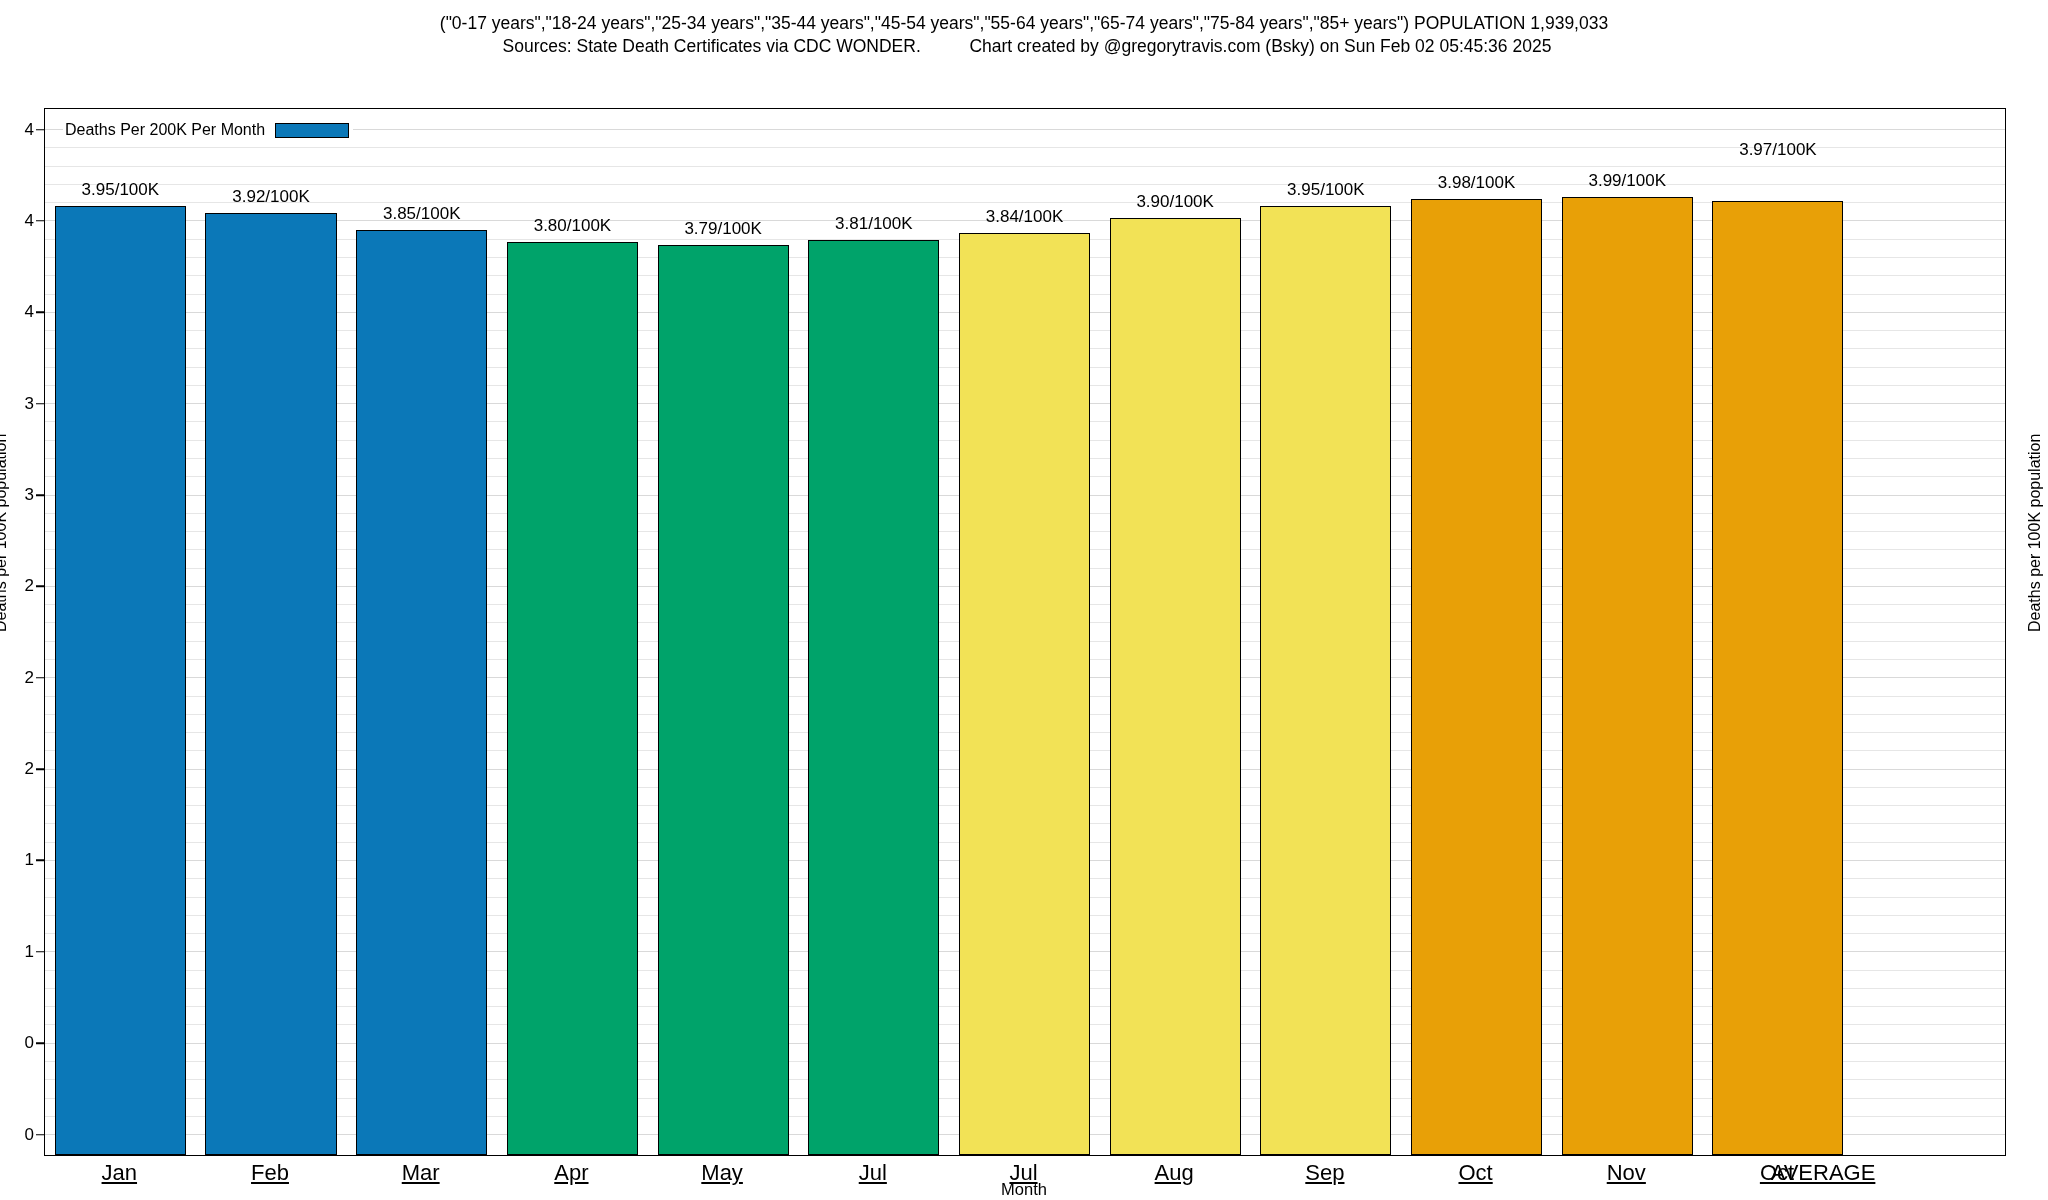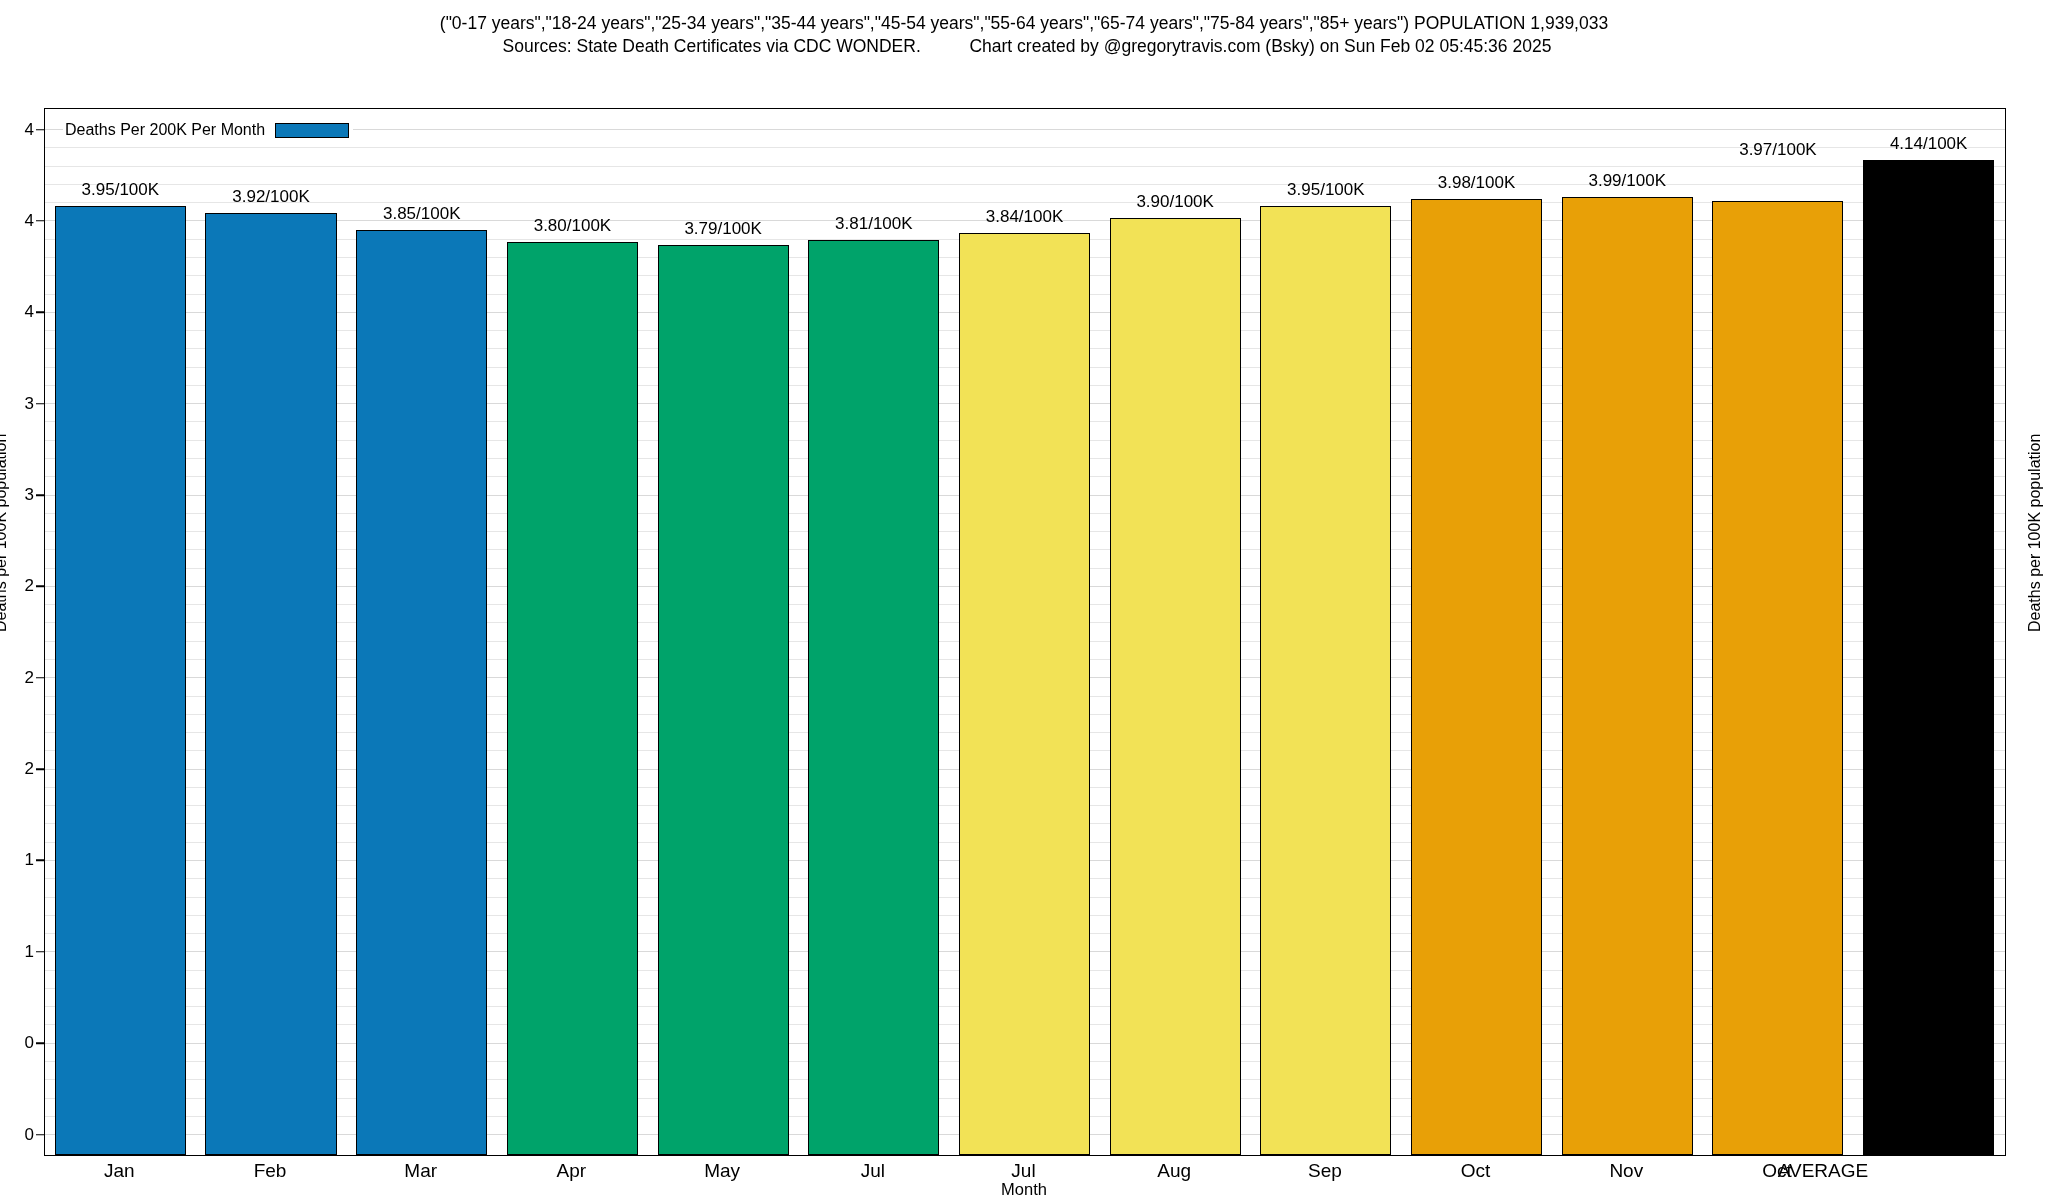--- a/index.html
+++ b/index.html
@@ -162,24 +162,25 @@
   .x-axis {
     position: absolute;
     left: 44px;
     top: 1158px;
     width: 1962px;
     height: 26px;
   }
   .x-tick {
     position: absolute;
     top: 2px;
-    font-size: 19px;
+    font-size: 22px;
     text-align: center;
     transform: translateX(-50%);
     white-space: nowrap;
+    text-decoration: underline;
   }
   .xlabel {
     position: absolute;
     left: 0;
     top: 1180px;
     width: 2048px;
     text-align: center;
     font-size: 16.5px;
   }
 </style>
@@ -323,24 +324,20 @@
           <div class="bar-label" style="bottom: 962.1px;">3.98/100K</div>
         </div>
         <div class="bar-slot" style="left: 1506.9px; width: 150.7px;">
           <div class="bar" title="Nov 3.99/100K" style="height: 958.5px; background: rgb(232, 160, 7);"></div>
           <div class="bar-label" style="bottom: 964.5px;">3.99/100K</div>
         </div>
         <div class="bar-slot" style="left: 1657.6px; width: 150.7px;">
           <div class="bar" title="Dec 3.97/100K" style="height: 953.7px; background: rgb(232, 160, 7);"></div>
           <div class="bar-label" style="bottom: 995px; margin-top: 20px;">3.97/100K</div>
         </div>
-        <div class="bar-slot" style="left: 1808.3px; width: 150.7px;">
-          <div class="bar" title="AVERAGE 4.14/100K" style="height: 994.6px; background: rgb(0, 0, 0);"></div>
-          <div class="bar-label" style="bottom: 1000.6px;">4.14/100K</div>
-        </div>
       </div>
     <div class="legend">
       <span class="legend-label">Deaths Per 200K Per Month</span>
       <span class="legend-swatch" style="background: rgb(11, 120, 184);"></span>
     </div>
   </div>
 
   <div class="x-axis">
       <div class="x-tick" style="left: 75.3px;">Jan</div>
       <div class="x-tick" style="left: 226px;">Feb</div>

